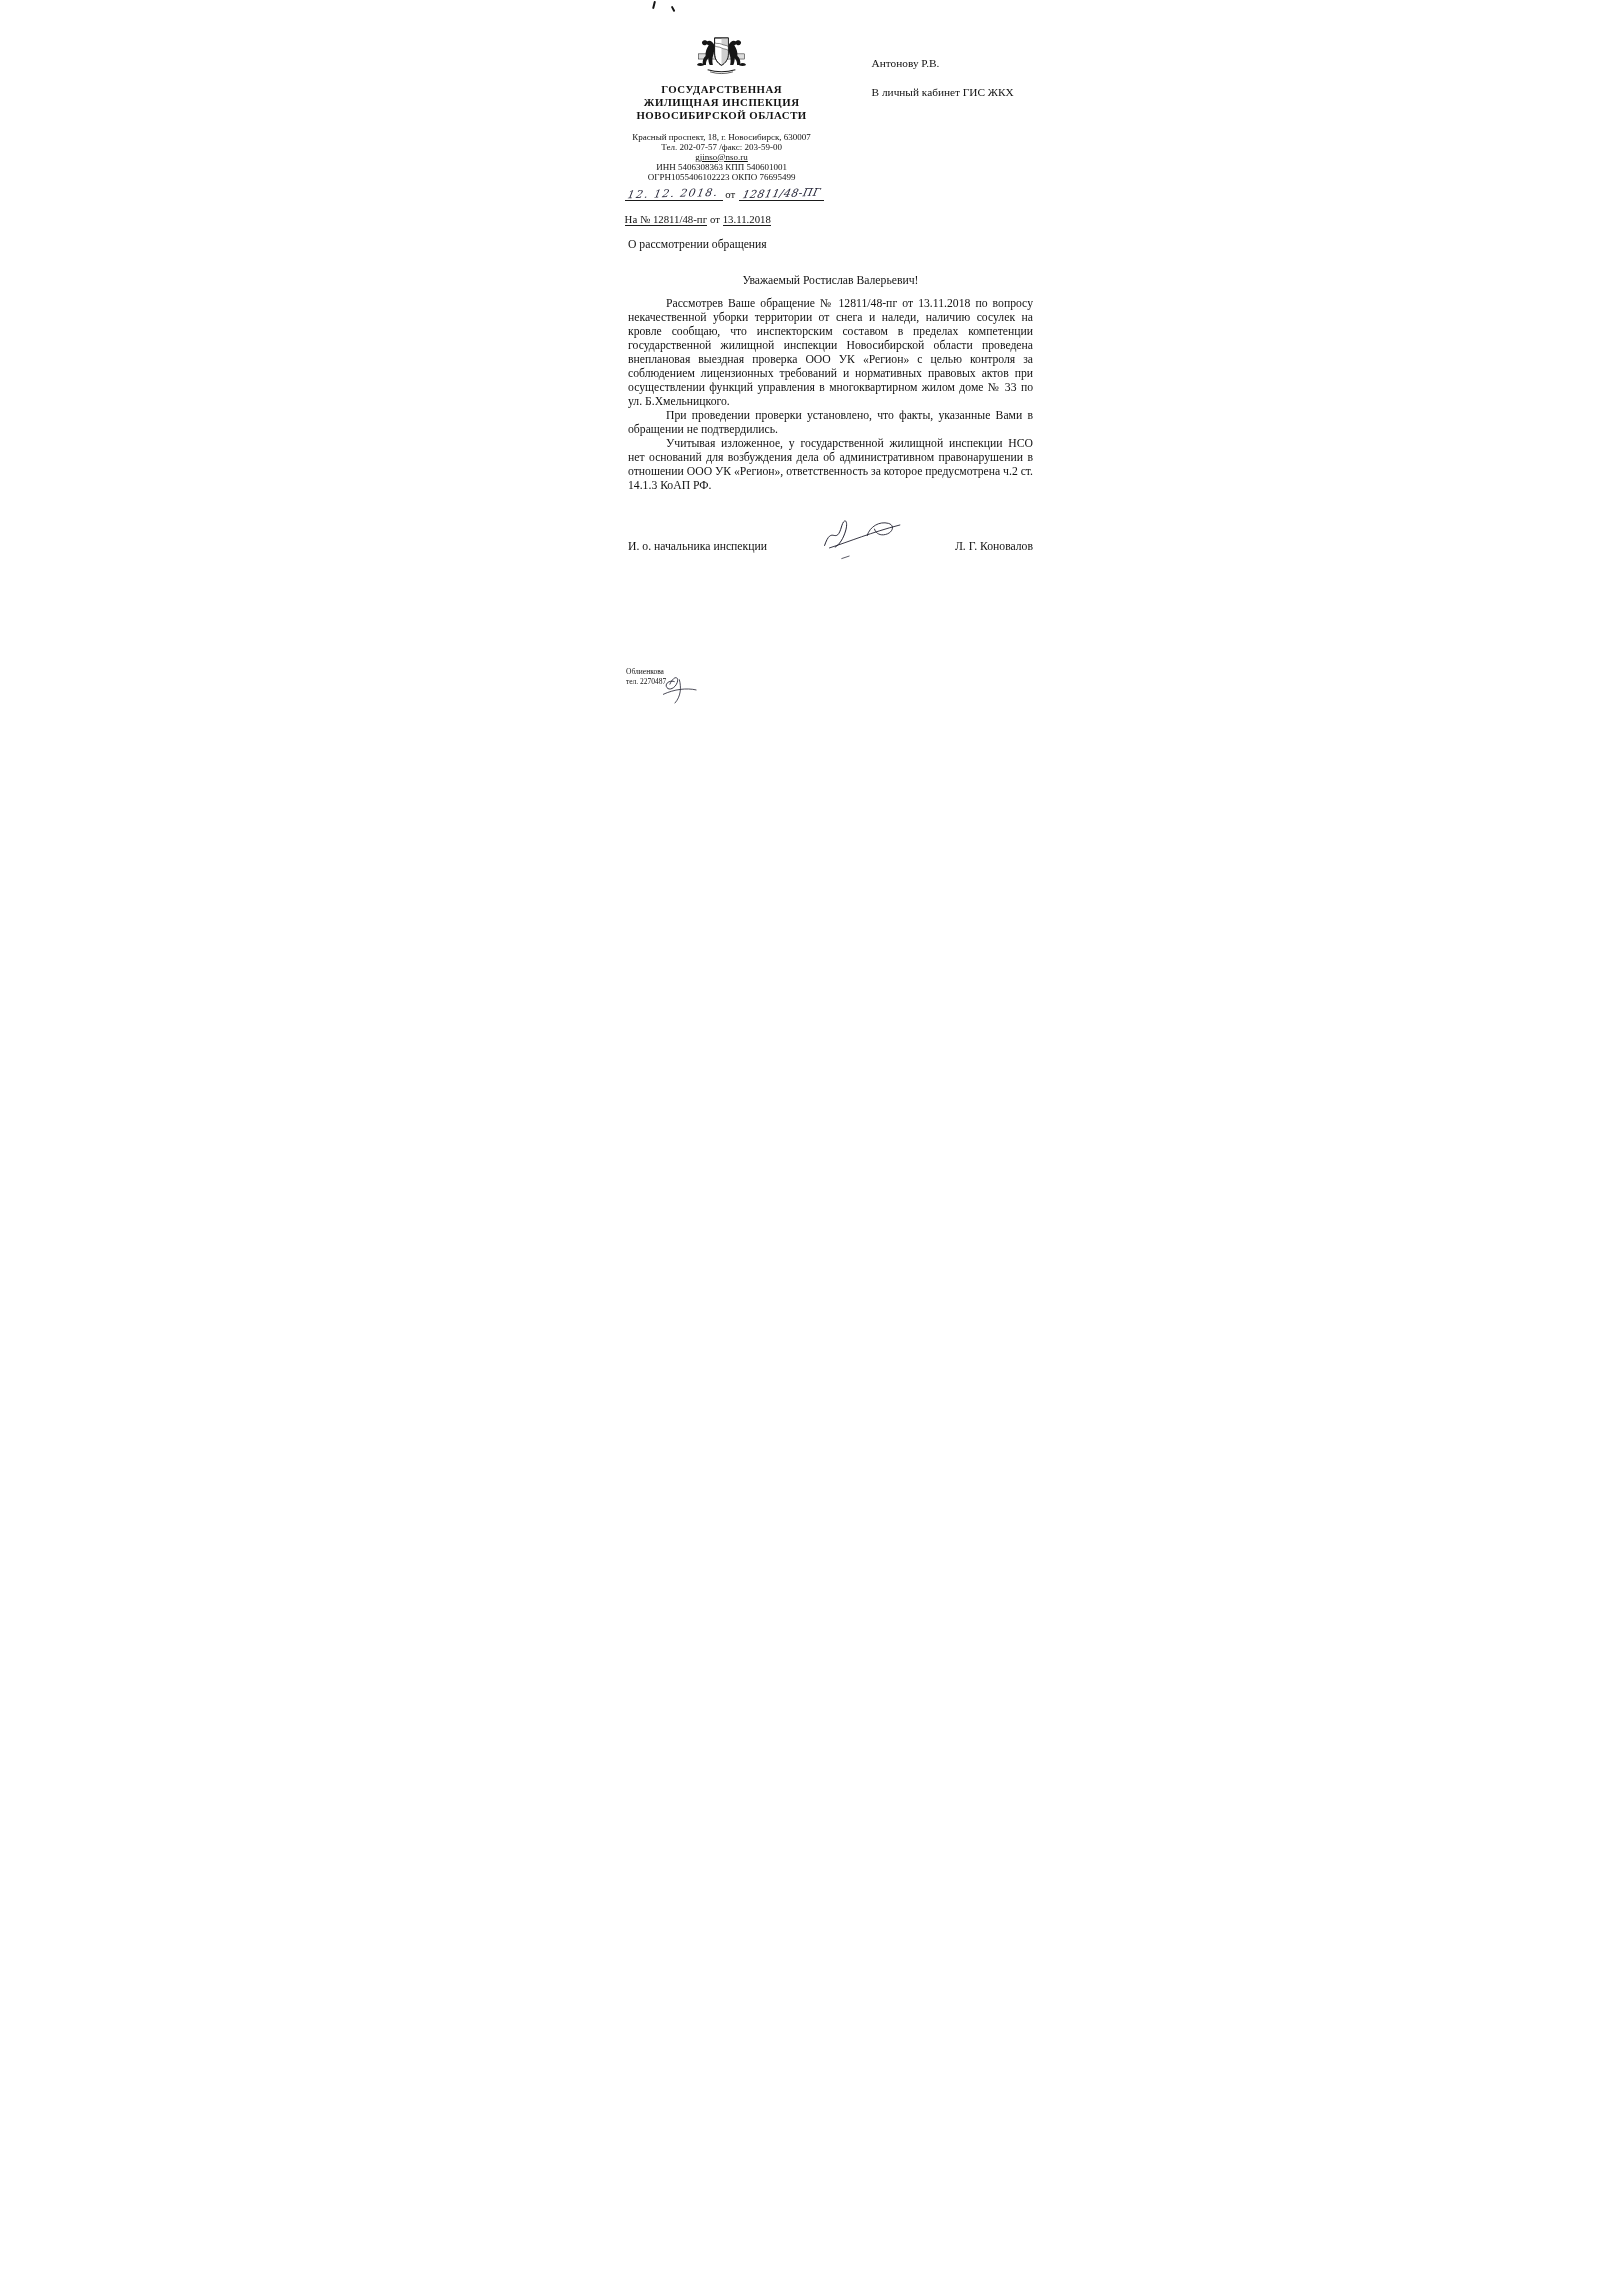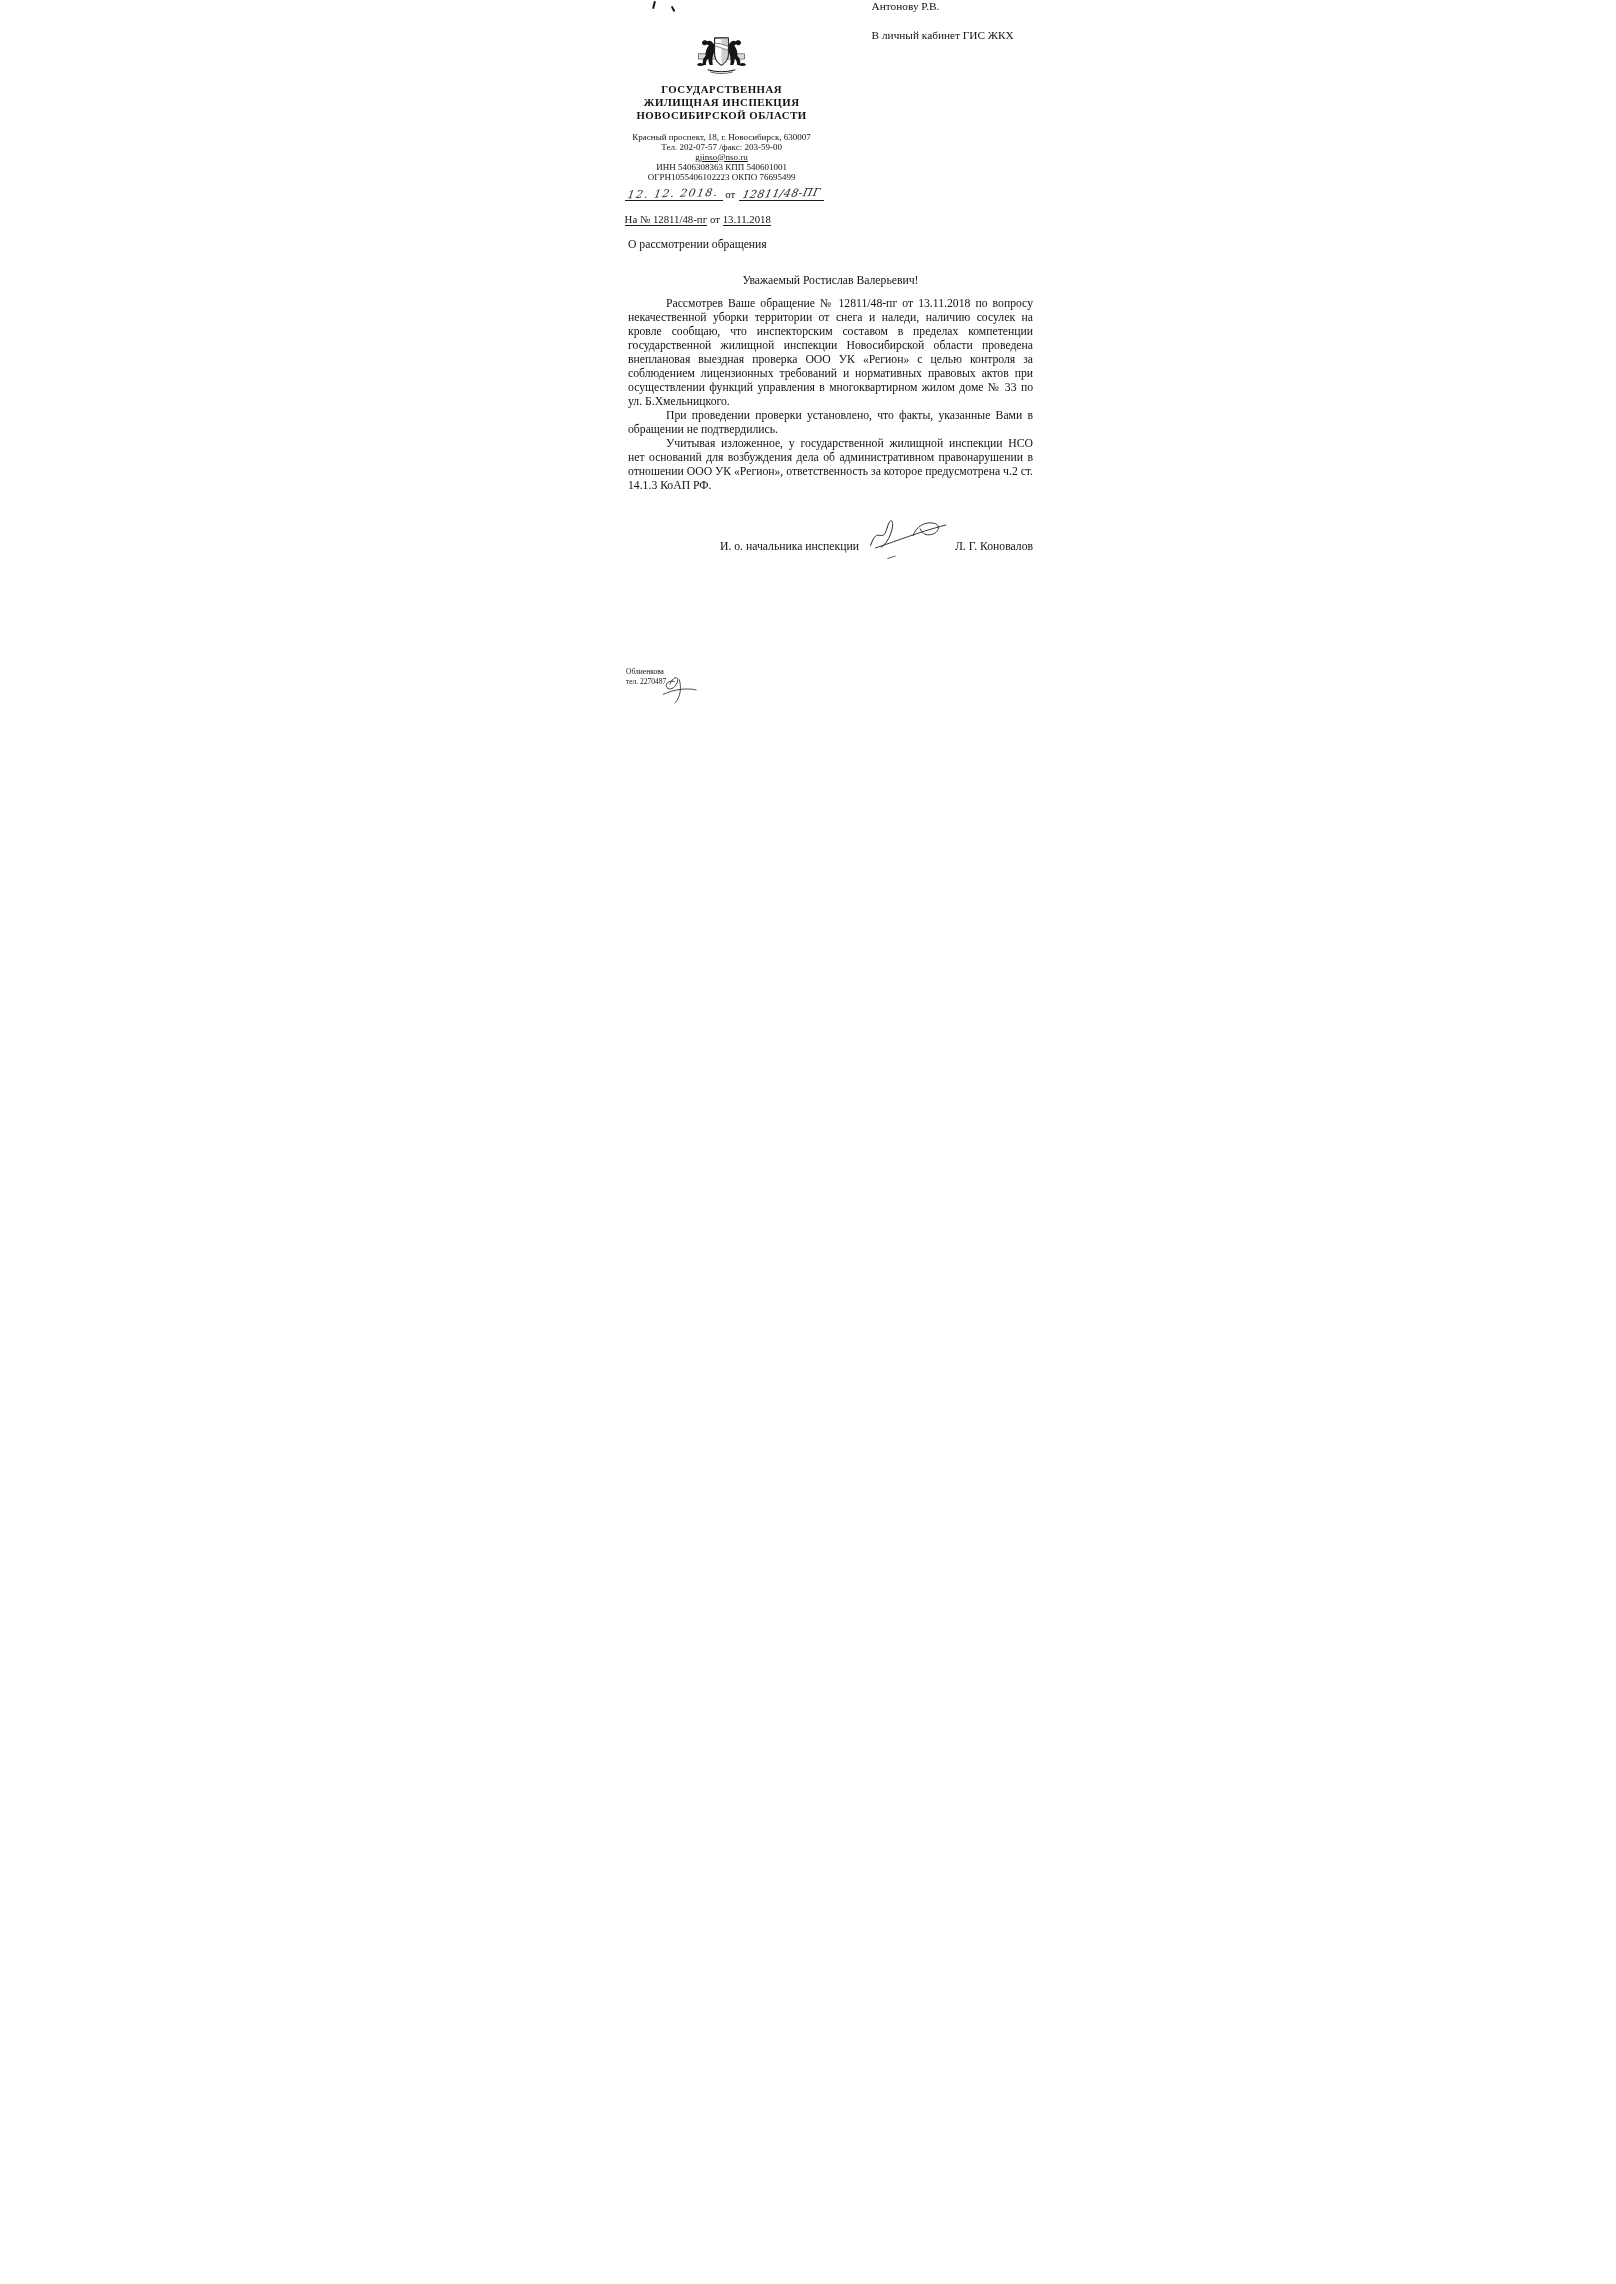--- a/index.html
+++ b/index.html
@@ -62,20 +62,21 @@
     top: 0.5px;
     white-space: nowrap;
   }
   .hw2 { letter-spacing: 0.5px; transform: skewX(-14deg) rotate(-2deg); }
   .ref-line2 { margin-top: 12px; white-space: nowrap; }
   .u { border-bottom: 0.9px solid #1a1a1a; padding-bottom: 0.5px; }
   .mid { padding: 0 2.8px; }
 
   .head-right {
     flex: 1;
+    padding-top: 57px;
     padding-left: 0;
     font-size: 11.3px;
     line-height: 13.6px;
   }
   .head-right .delivery { margin-top: 15px; }
 
   .subject { margin: 13px 0 0 78px; font-size: 11.7px; }
 
   .body-block { margin: 12px 33px 0 78px; }
   .salutation { margin-top: 23.4px; text-align: center; font-size: 11.7px; }
@@ -83,21 +84,21 @@
     margin: 0;
     font-size: 11.7px;
     line-height: 14px;
     text-align: justify;
     text-indent: 38px;
   }
   .body-block p.first { margin-top: 10.3px; }
 
   .sig-row {
     display: flex;
-    justify-content: flex-end;
+    justify-content: space-between;
     align-items: flex-end;
     margin: 22.5px 33px 0 78px;
     font-size: 11.7px;
   }
   .sig-main {
     width: 96px;
     height: 45px;
     margin-bottom: -8.4px;
     flex: 0 0 auto;
   }

